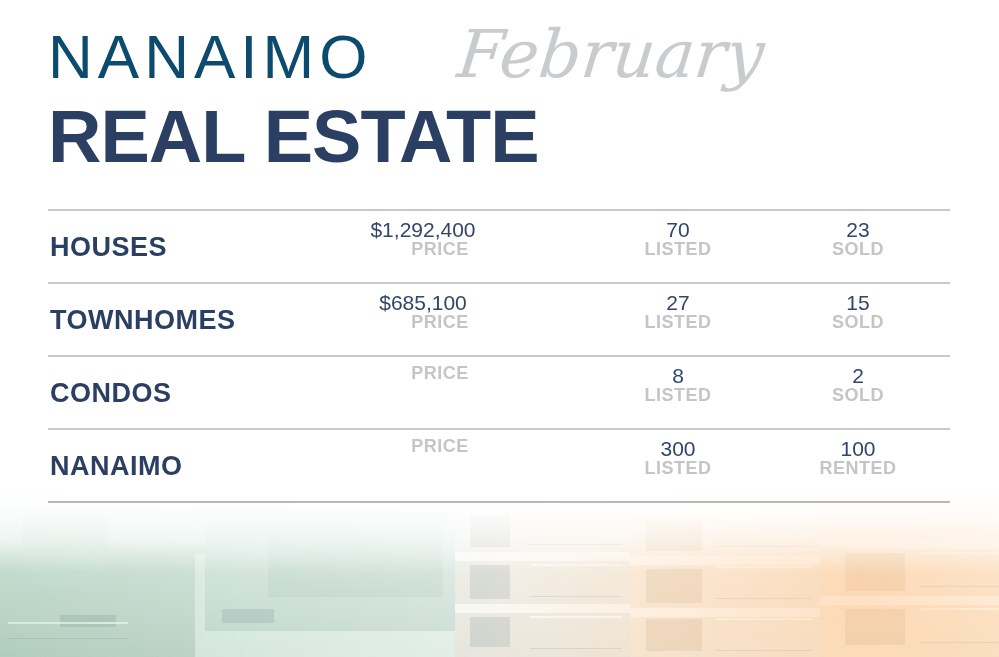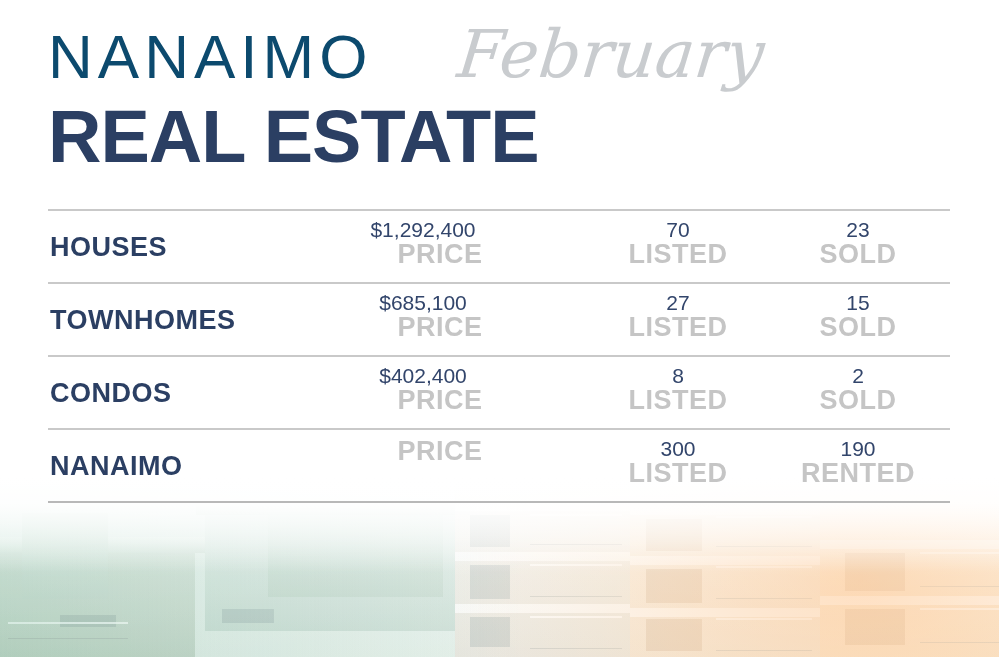--- a/index.html
+++ b/index.html
@@ -112,21 +112,21 @@
     position:absolute;left:2px;top:50%;transform:translateY(-50%);
     font-size:27px;font-weight:700;letter-spacing:.5px;
     color:#2b3f63;white-space:nowrap;
   }
   .cell{position:absolute;top:8px;text-align:center;}
   .cell .val{
     font-size:21px;font-weight:400;color:#32456b;
     line-height:1.05;white-space:nowrap;
   }
   .cell .lbl{
-    font-size:27px;font-weight:700;color:#c5c5c5;
+    font-size:18px;font-weight:700;color:#c5c5c5;
     letter-spacing:.5px;line-height:1.05;white-space:nowrap;
     margin-top:-1px;
   }
   .c-price{left:250px;width:250px;}
   .c-price .lbl{padding-left:34px;}
   .c-listed{left:540px;width:180px;}
   .c-sold{left:700px;width:220px;}
 </style>
 </head>
 <body>
@@ -225,21 +225,20 @@
       <div class="val">15</div>
       <div class="lbl">SOLD</div>
     </div>
   </div>
 
   <div class="divider"></div>
 
   <div class="row">
     <div class="cat">CONDOS</div>
     <div class="cell c-price">
-      <div class="val">$402,400</div>
       <div class="lbl">PRICE</div>
     </div>
     <div class="cell c-listed">
       <div class="val">8</div>
       <div class="lbl">LISTED</div>
     </div>
     <div class="cell c-sold">
       <div class="val">2</div>
       <div class="lbl">SOLD</div>
     </div>
@@ -250,19 +249,19 @@
   <div class="row">
     <div class="cat">NANAIMO</div>
     <div class="cell c-price">
       <div class="lbl">PRICE</div>
     </div>
     <div class="cell c-listed">
       <div class="val">300</div>
       <div class="lbl">LISTED</div>
     </div>
     <div class="cell c-sold">
-      <div class="val">190</div>
+      <div class="val">100</div>
       <div class="lbl">RENTED</div>
     </div>
   </div>
 
   <div class="divider last"></div>
 </div>
 
 </body></html>

